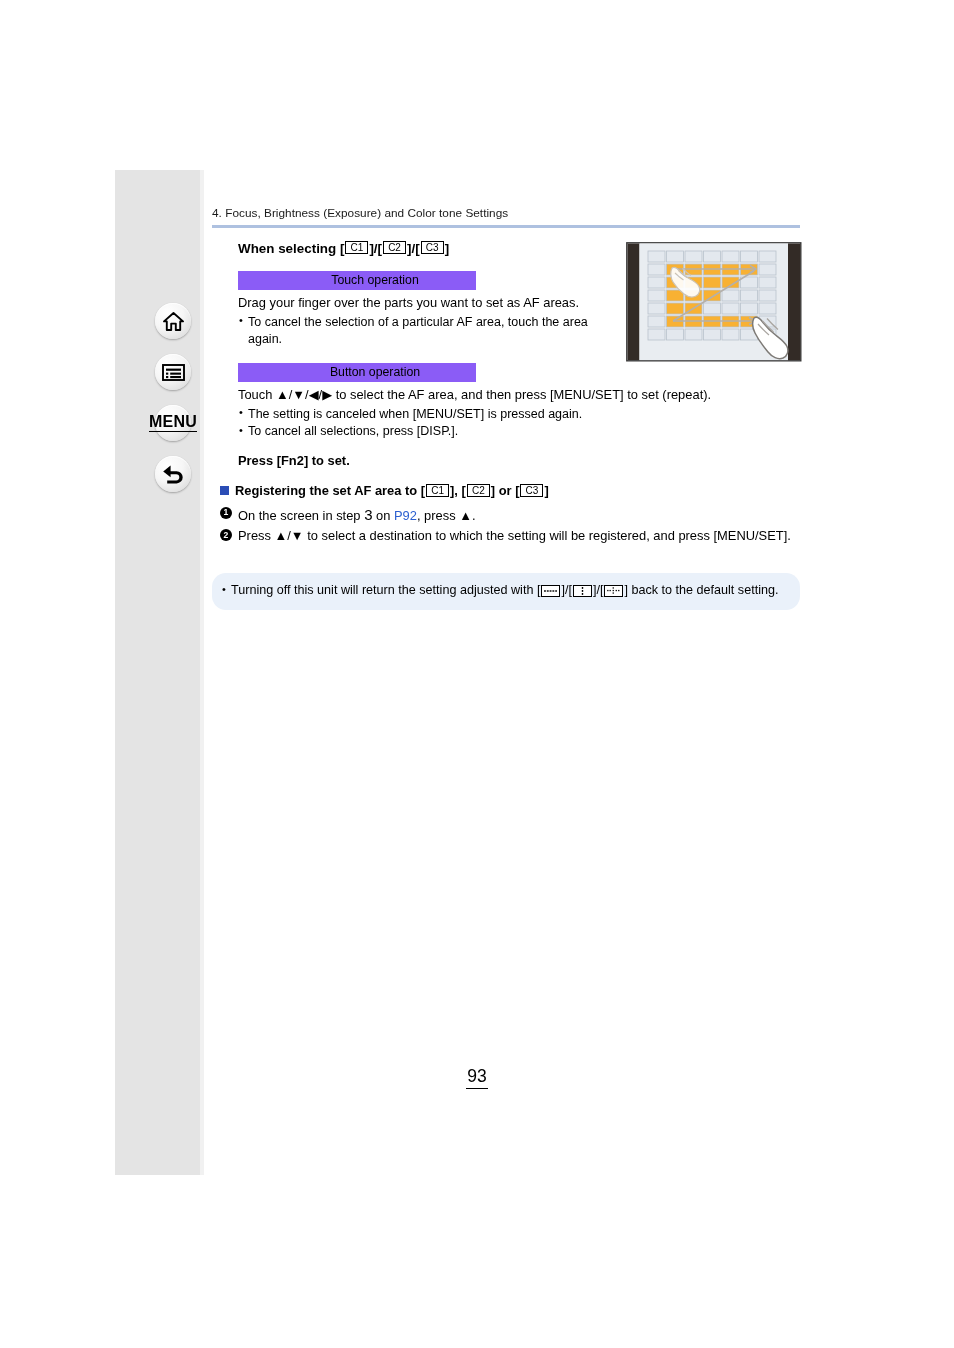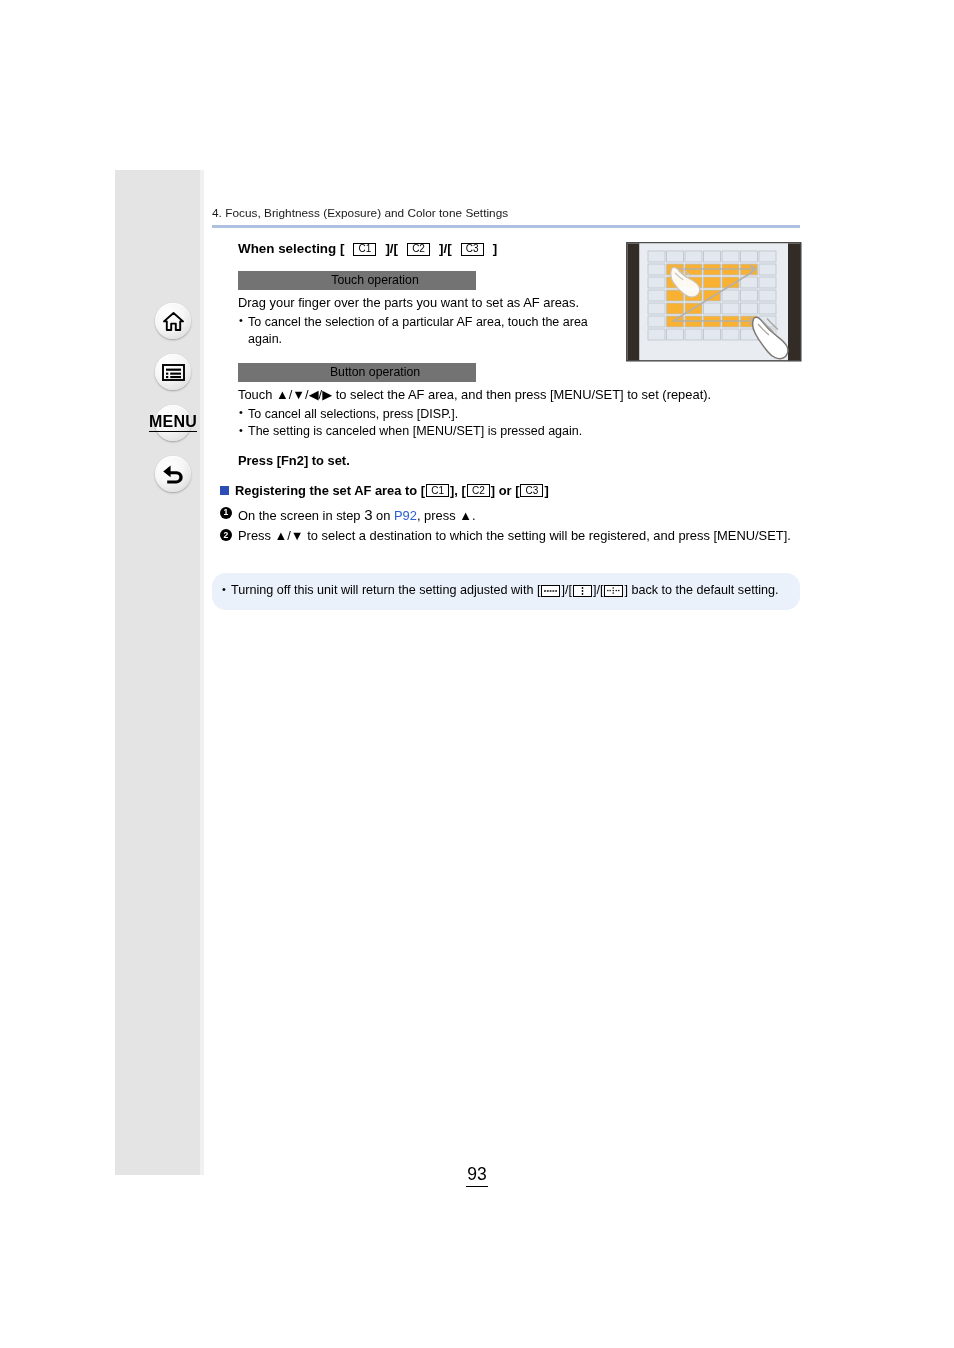--- a/index.html
+++ b/index.html
@@ -92,23 +92,21 @@
     width: 574px;
     position: relative;
   }
 
   h2.when-title {
     font-size: 13.4px;
     font-weight: 700;
     margin: 0;
     line-height: 1.2;
     display: flex;
-    align-items: center;
     white-space: nowrap;
-    gap: 8px;
   }
 
   
   .ibox {
     display: inline-flex;
     align-items: center;
     justify-content: center;
     border: 1.2px solid #000;
     background: #fff;
     min-width: 18px;
@@ -133,21 +131,21 @@
     width: 17px;
     height: 10px;
     vertical-align: middle;
     margin: 0 1px;
     position: relative;
     box-sizing: content-box;
   }
 
   
   .opbar {
-    background: #737373;
+    background: #8b5cf6;
     width: 238px;
     height: 19px;
     line-height: 19px;
     font-size: 12.3px;
     text-align: center;
     padding-left: 36px;
     box-sizing: border-box;
     margin: 14px 0 4px 0;
   }
 
@@ -268,21 +266,21 @@
     top: 242px;
     width: 176px;
     height: 120px;
   }
   #illus svg { display:block; }
 
   
   #pagenum {
     position: absolute;
     left: 0;
-    top: 1164px;
+    top: 1066px;
     width: 954px;
     text-align: center;
     font-size: 17.5px;
     color: #000;
   }
   #pagenum span {
     border-bottom: 1.6px solid #000;
     padding: 0 1px 2px 1px;
   }
 </style>
@@ -350,22 +348,22 @@
 
     <div class="opbar">Touch operation</div>
     <p class="para" style="width:350px;">Drag your finger over the parts you want to set as AF areas.</p>
     <ul class="bl">
       <li style="width:350px;">To cancel the selection of a particular AF area, touch the area again.</li>
     </ul>
 
     <div class="opbar">Button operation</div>
     <p class="para">Touch ▲/▼/◀/▶ to select the AF area, and then press [MENU/SET] to set (repeat).</p>
     <ul class="bl">
+      <li>The setting is canceled when [MENU/SET] is pressed again.</li>
       <li>To cancel all selections, press [DISP.].</li>
-      <li>The setting is canceled when [MENU/SET] is pressed again.</li>
     </ul>
     <p class="bold-line">Press [Fn2] to set.</p>
 
     <h3 class="sq-head">
       <span class="sqbullet"></span>
       <span>Registering the set AF area to [</span>
       <span class="ibox">C1</span>
       <span>], [</span>
       <span class="ibox">C2</span>
       <span>] or [</span>

